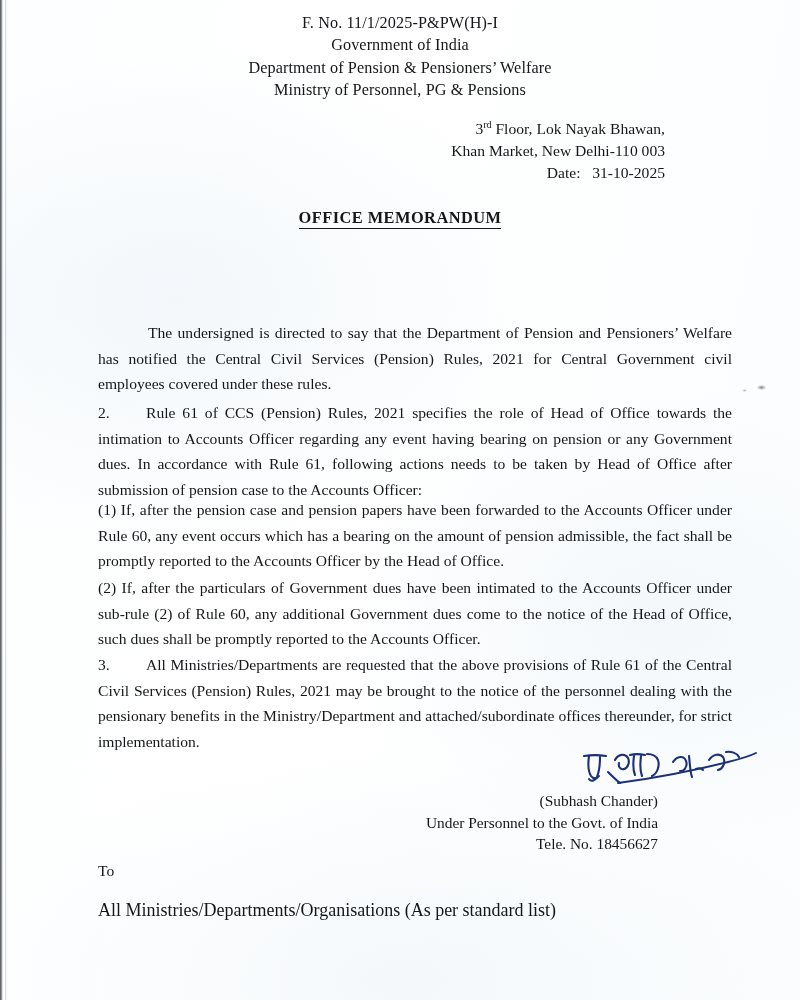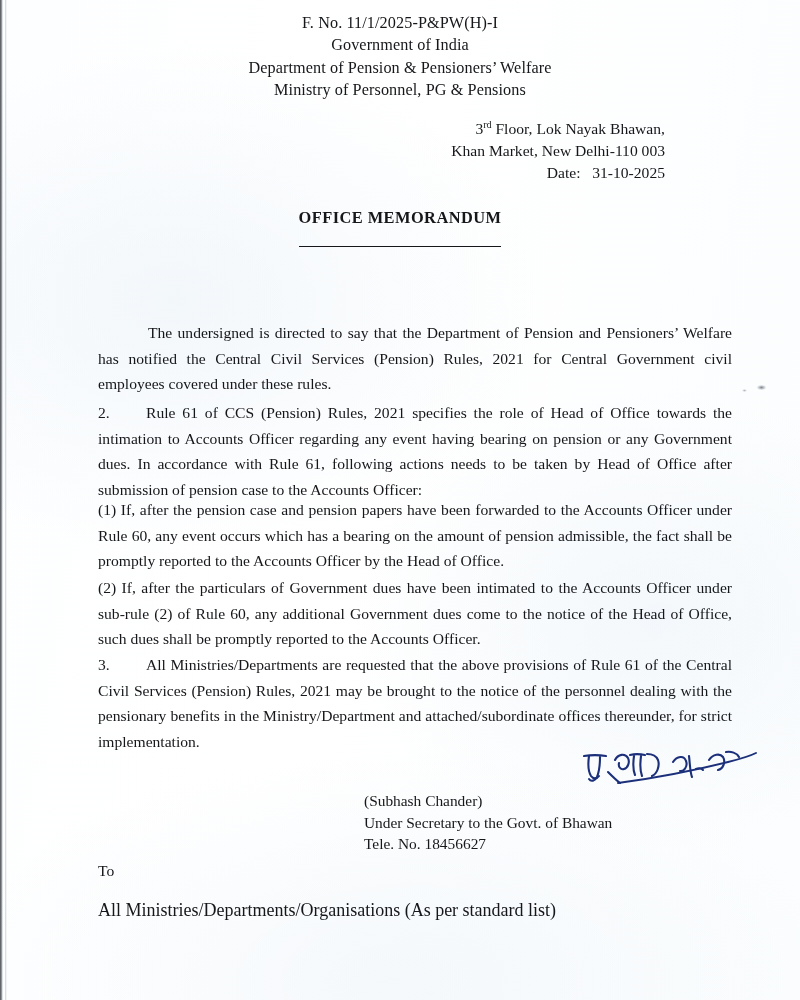--- a/index.html
+++ b/index.html
@@ -89,21 +89,21 @@
     left: 0;
     top: 208px;
     width: 800px;
     text-align: center;
   }
   .om-title span {
     font-weight: bold;
     font-size: 16.4px;
     letter-spacing: .45px;
     border-bottom: 1.4px solid #16171a;
-    padding-bottom: 19px;
+    padding-bottom: 1px;
   }
 
   .subject {
     position: absolute;
     left: 111px;
     top: 246px;
     width: 622px;
     font-size: 15.6px;
     line-height: 23.6px;
     text-align: justify;
@@ -131,23 +131,23 @@
   }
   .p-first-indent { text-indent: 50px; }
 
   .num-para .numlbl {
     display: inline-block;
     width: 48px;
   }
 
   .sig-block {
     position: absolute;
-    right: 70px;
+    right: 76px;
     top: 790px;
-    text-align: left;
+    text-align: right;
     font-size: 15.4px;
     line-height: 21.6px;
     width: 300px;
   }
   .sig-name { }
 
   .signature {
     position: absolute;
     left: 578px;
     top: 748px;
@@ -242,21 +242,21 @@
           <path d="M148 4 C153 3, 159 5, 161 9"></path>
 
           <path d="M40 35 C70 31, 110 24, 150 14 C162 11, 172 8, 178 5" stroke-width="1.9"></path>
           <path d="M30 24 C34 28, 38 32, 42 35"></path>
         </g>
       </svg>
     </div>
 
     <div class="sig-block">
       <div class="sig-name">(Subhash Chander)</div>
-      <div>Under Secretary to the Govt. of Bhawan</div>
+      <div>Under Personnel to the Govt. of India</div>
       <div>Tele. No. 18456627</div>
     </div>
 
     <div class="to-block">To</div>
     <div class="to-list">All Ministries/Departments/Organisations (As per standard list)</div>
 
   </div>
 </div>
 
 </body></html>

